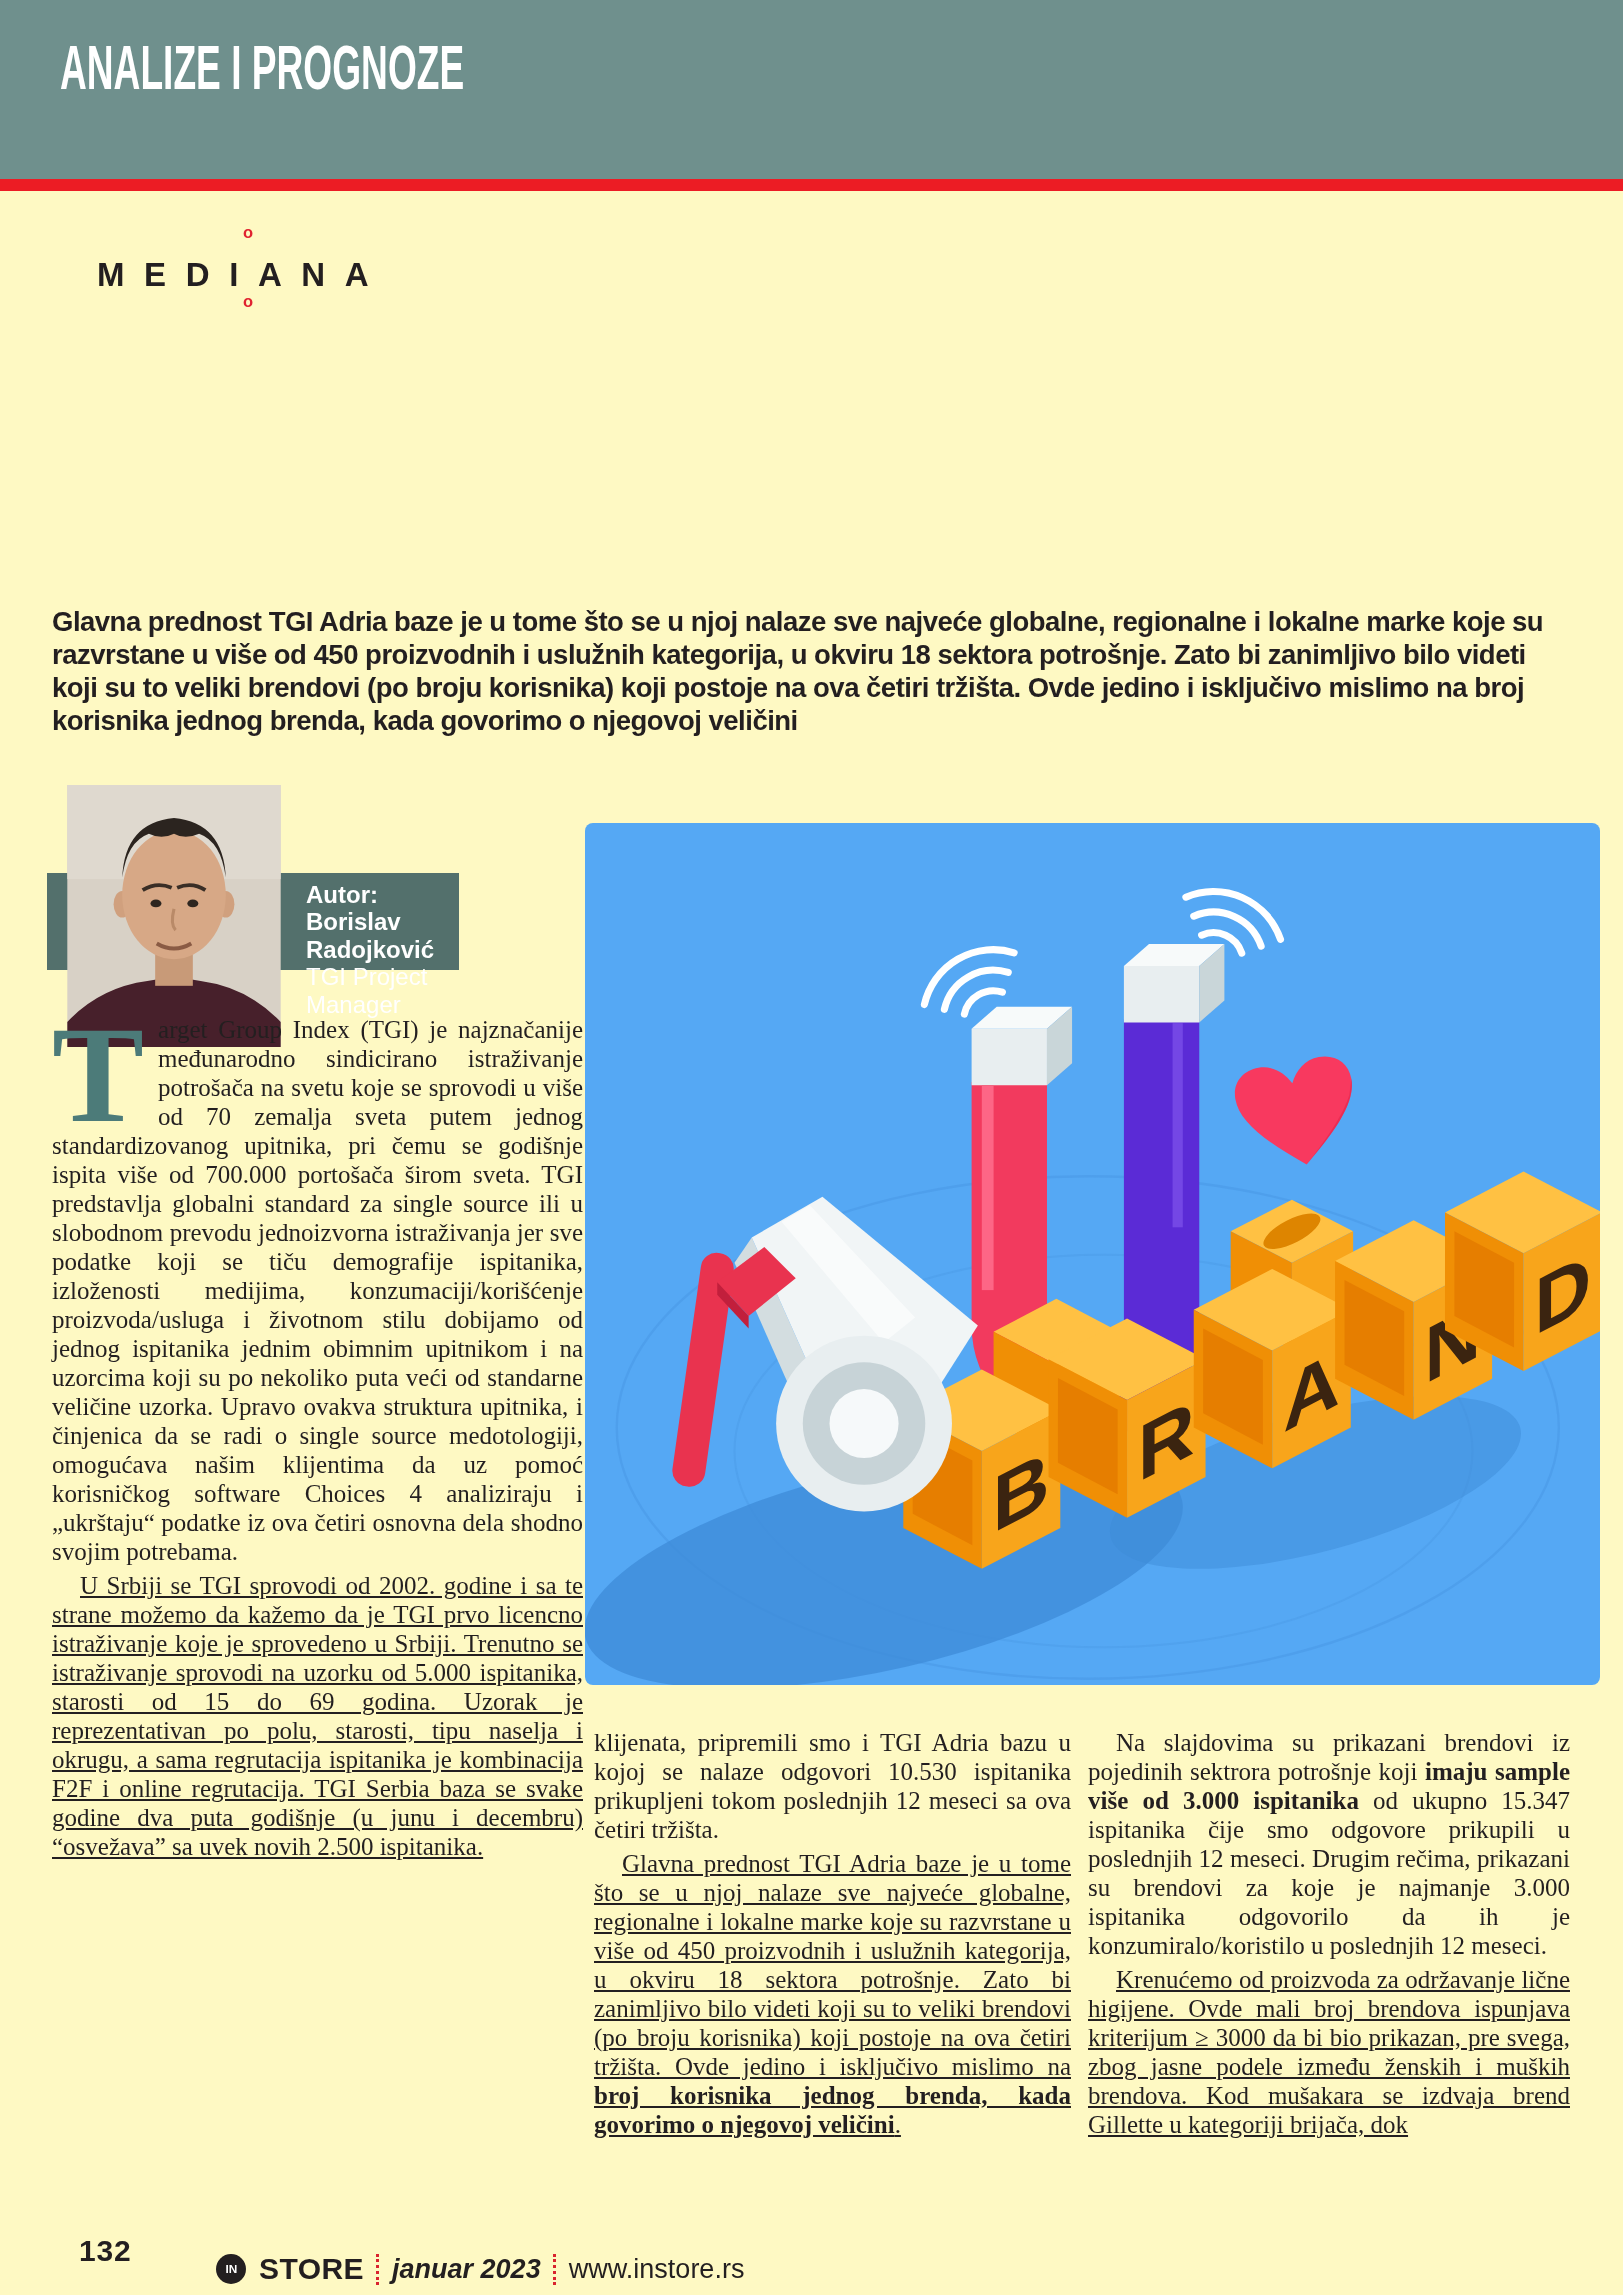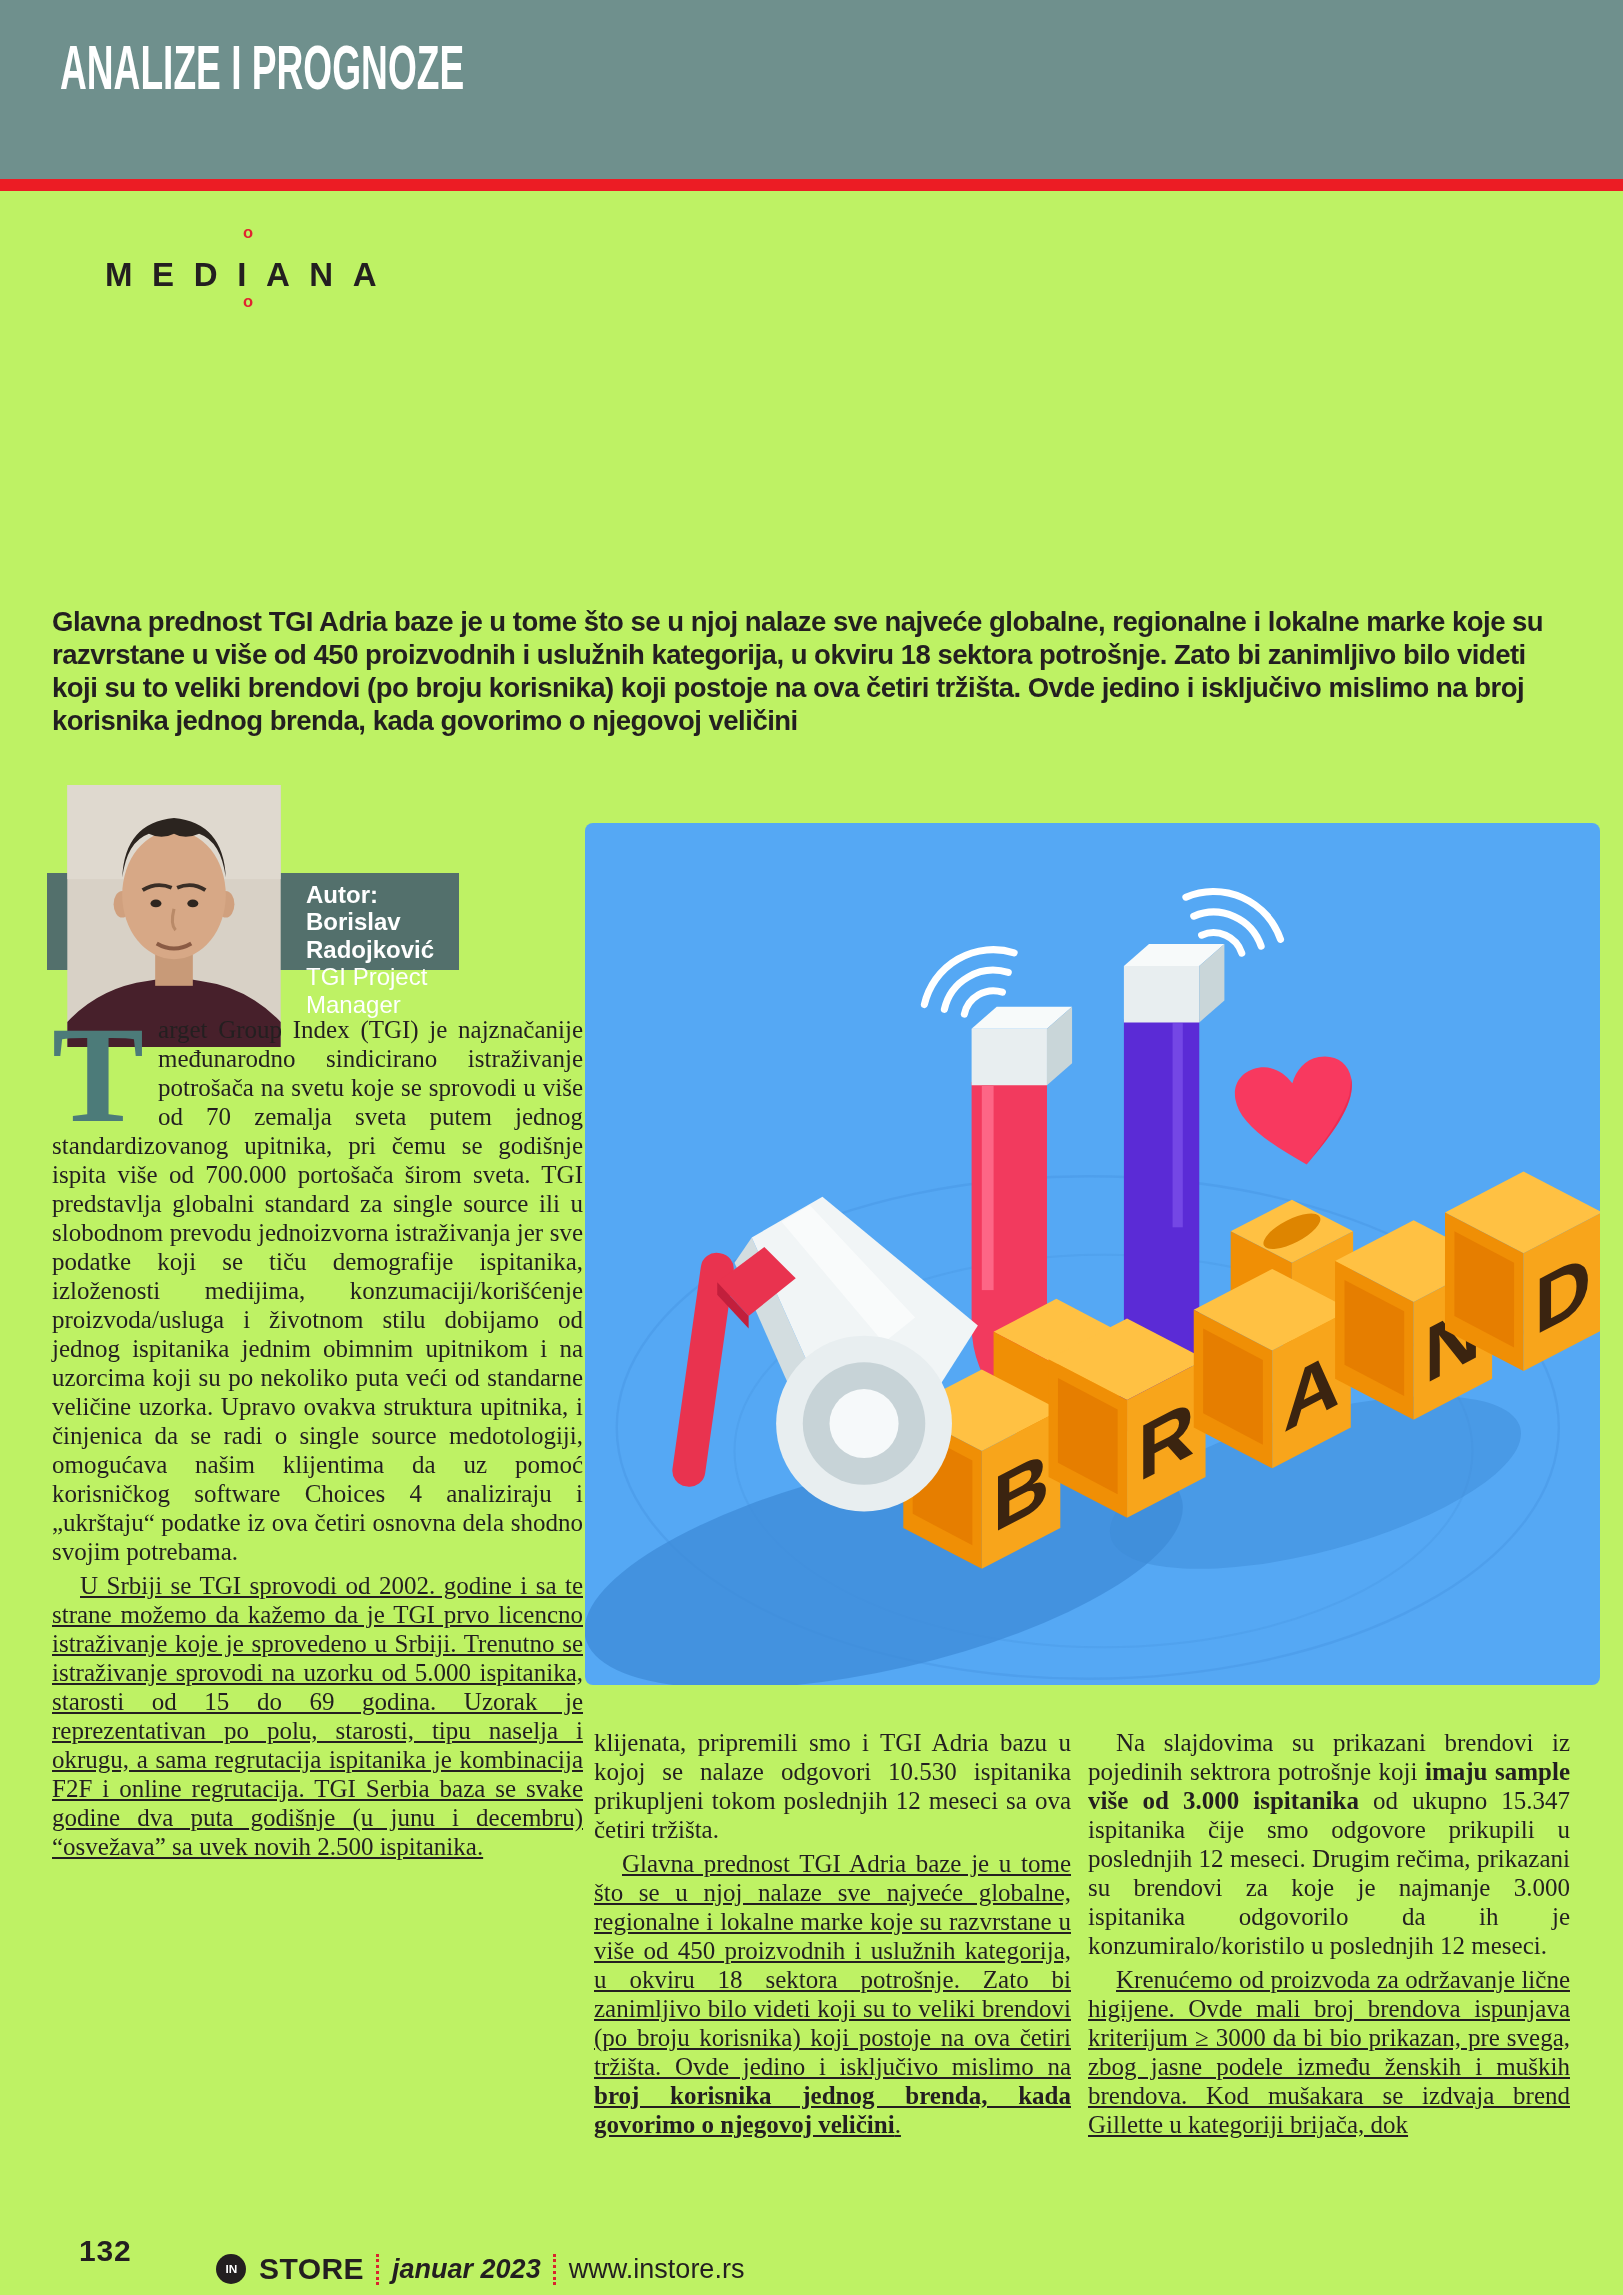--- a/index.html
+++ b/index.html
@@ -1,29 +1,29 @@
 <!DOCTYPE html>
 <html style="font-size:12.6px"><head>
 <meta charset="utf-8">
 <style>
   * { margin:0; padding:0; box-sizing:border-box; }
   body { background:#ffffff; font-family:"Liberation Sans", sans-serif; }
-  .page { position:relative; width:1623px; height:2295px; background:#bef264; overflow:hidden; }
+  .page { position:relative; width:1623px; height:2295px; background:#fef9c3; overflow:hidden; }
 
   
   .band { position:absolute; left:0; top:0; width:1623px; height:179px; background:#6F908D; }
   .band h1 { margin:31px 0 0 60px; color:#fff; font-size:58px; font-weight:800;
              letter-spacing:0; white-space:nowrap; display:inline-block;
              transform:scale(0.64,1.08); transform-origin:left top; }
   .stripe { position:absolute; left:0; top:179px; width:1623px; height:11.8px; background:#EC1C24; }
 
   
   .mediana { position:absolute; left:89px; top:234px; width:330px; height:86px; }
   .mediana .letters { font-size:33px; font-weight:700; color:#231F20; letter-spacing:19.6px;
-                      position:absolute; top:22px; left:16px; white-space:nowrap; }
+                      position:absolute; top:22px; left:8px; white-space:nowrap; }
   .mediana .mark { position:absolute; left:154px; color:#E02330; font-size:16.5px; font-weight:700; }
   .mediana .mark.top { top:-11px; }
   .mediana .mark.bottom { top:58px; }
 
   
   .title { position:absolute; left:49px; top:402px; width:1571px; }
   .title h2 { font-family:"Liberation Serif", serif; font-weight:700; color:#231F20;
               font-size:132px; line-height:1.05; letter-spacing:-3.9px; white-space:nowrap;
               display:inline-block; transform:scale(0.93,1.05); transform-origin:left top; }
 

